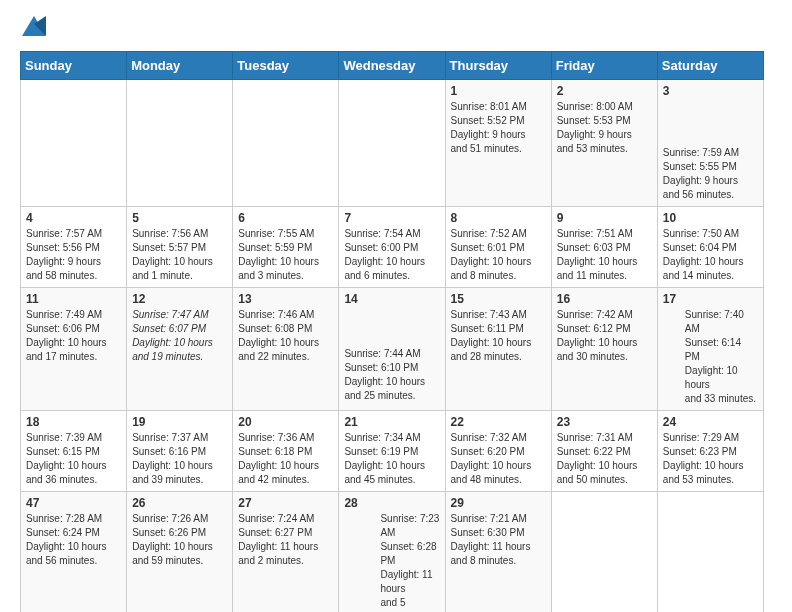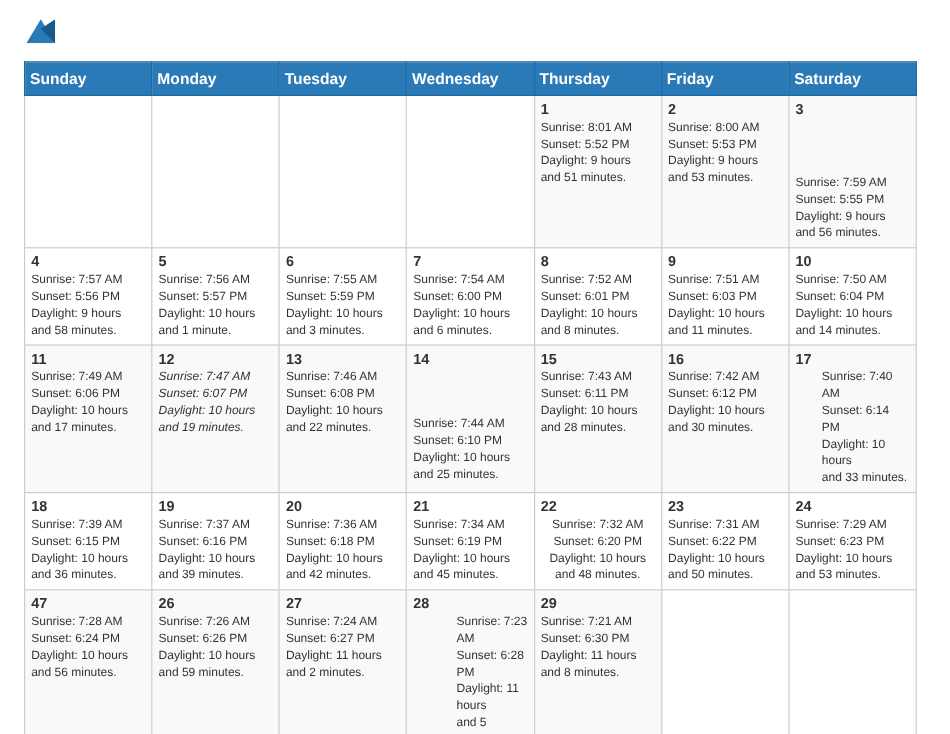--- a/index.html
+++ b/index.html
@@ -280,21 +280,21 @@
           </td>
           <td>
             <div class="day-num">21</div>
             <div class="day-info" style="white-space: pre-line;">Sunrise: 7:34 AM
 Sunset: 6:19 PM
 Daylight: 10 hours
 and 45 minutes.</div>
           </td>
           <td>
             <div class="day-num">22</div>
-            <div class="day-info" style="white-space: pre-line; text-align: center;">Sunrise: 7:32 AM
+            <div class="day-info" style="white-space: pre-line;">Sunrise: 7:32 AM
 Sunset: 6:20 PM
 Daylight: 10 hours
 and 48 minutes.</div>
           </td>
           <td>
             <div class="day-num">23</div>
             <div class="day-info" style="white-space: pre-line;">Sunrise: 7:31 AM
 Sunset: 6:22 PM
 Daylight: 10 hours
 and 50 minutes.</div>

